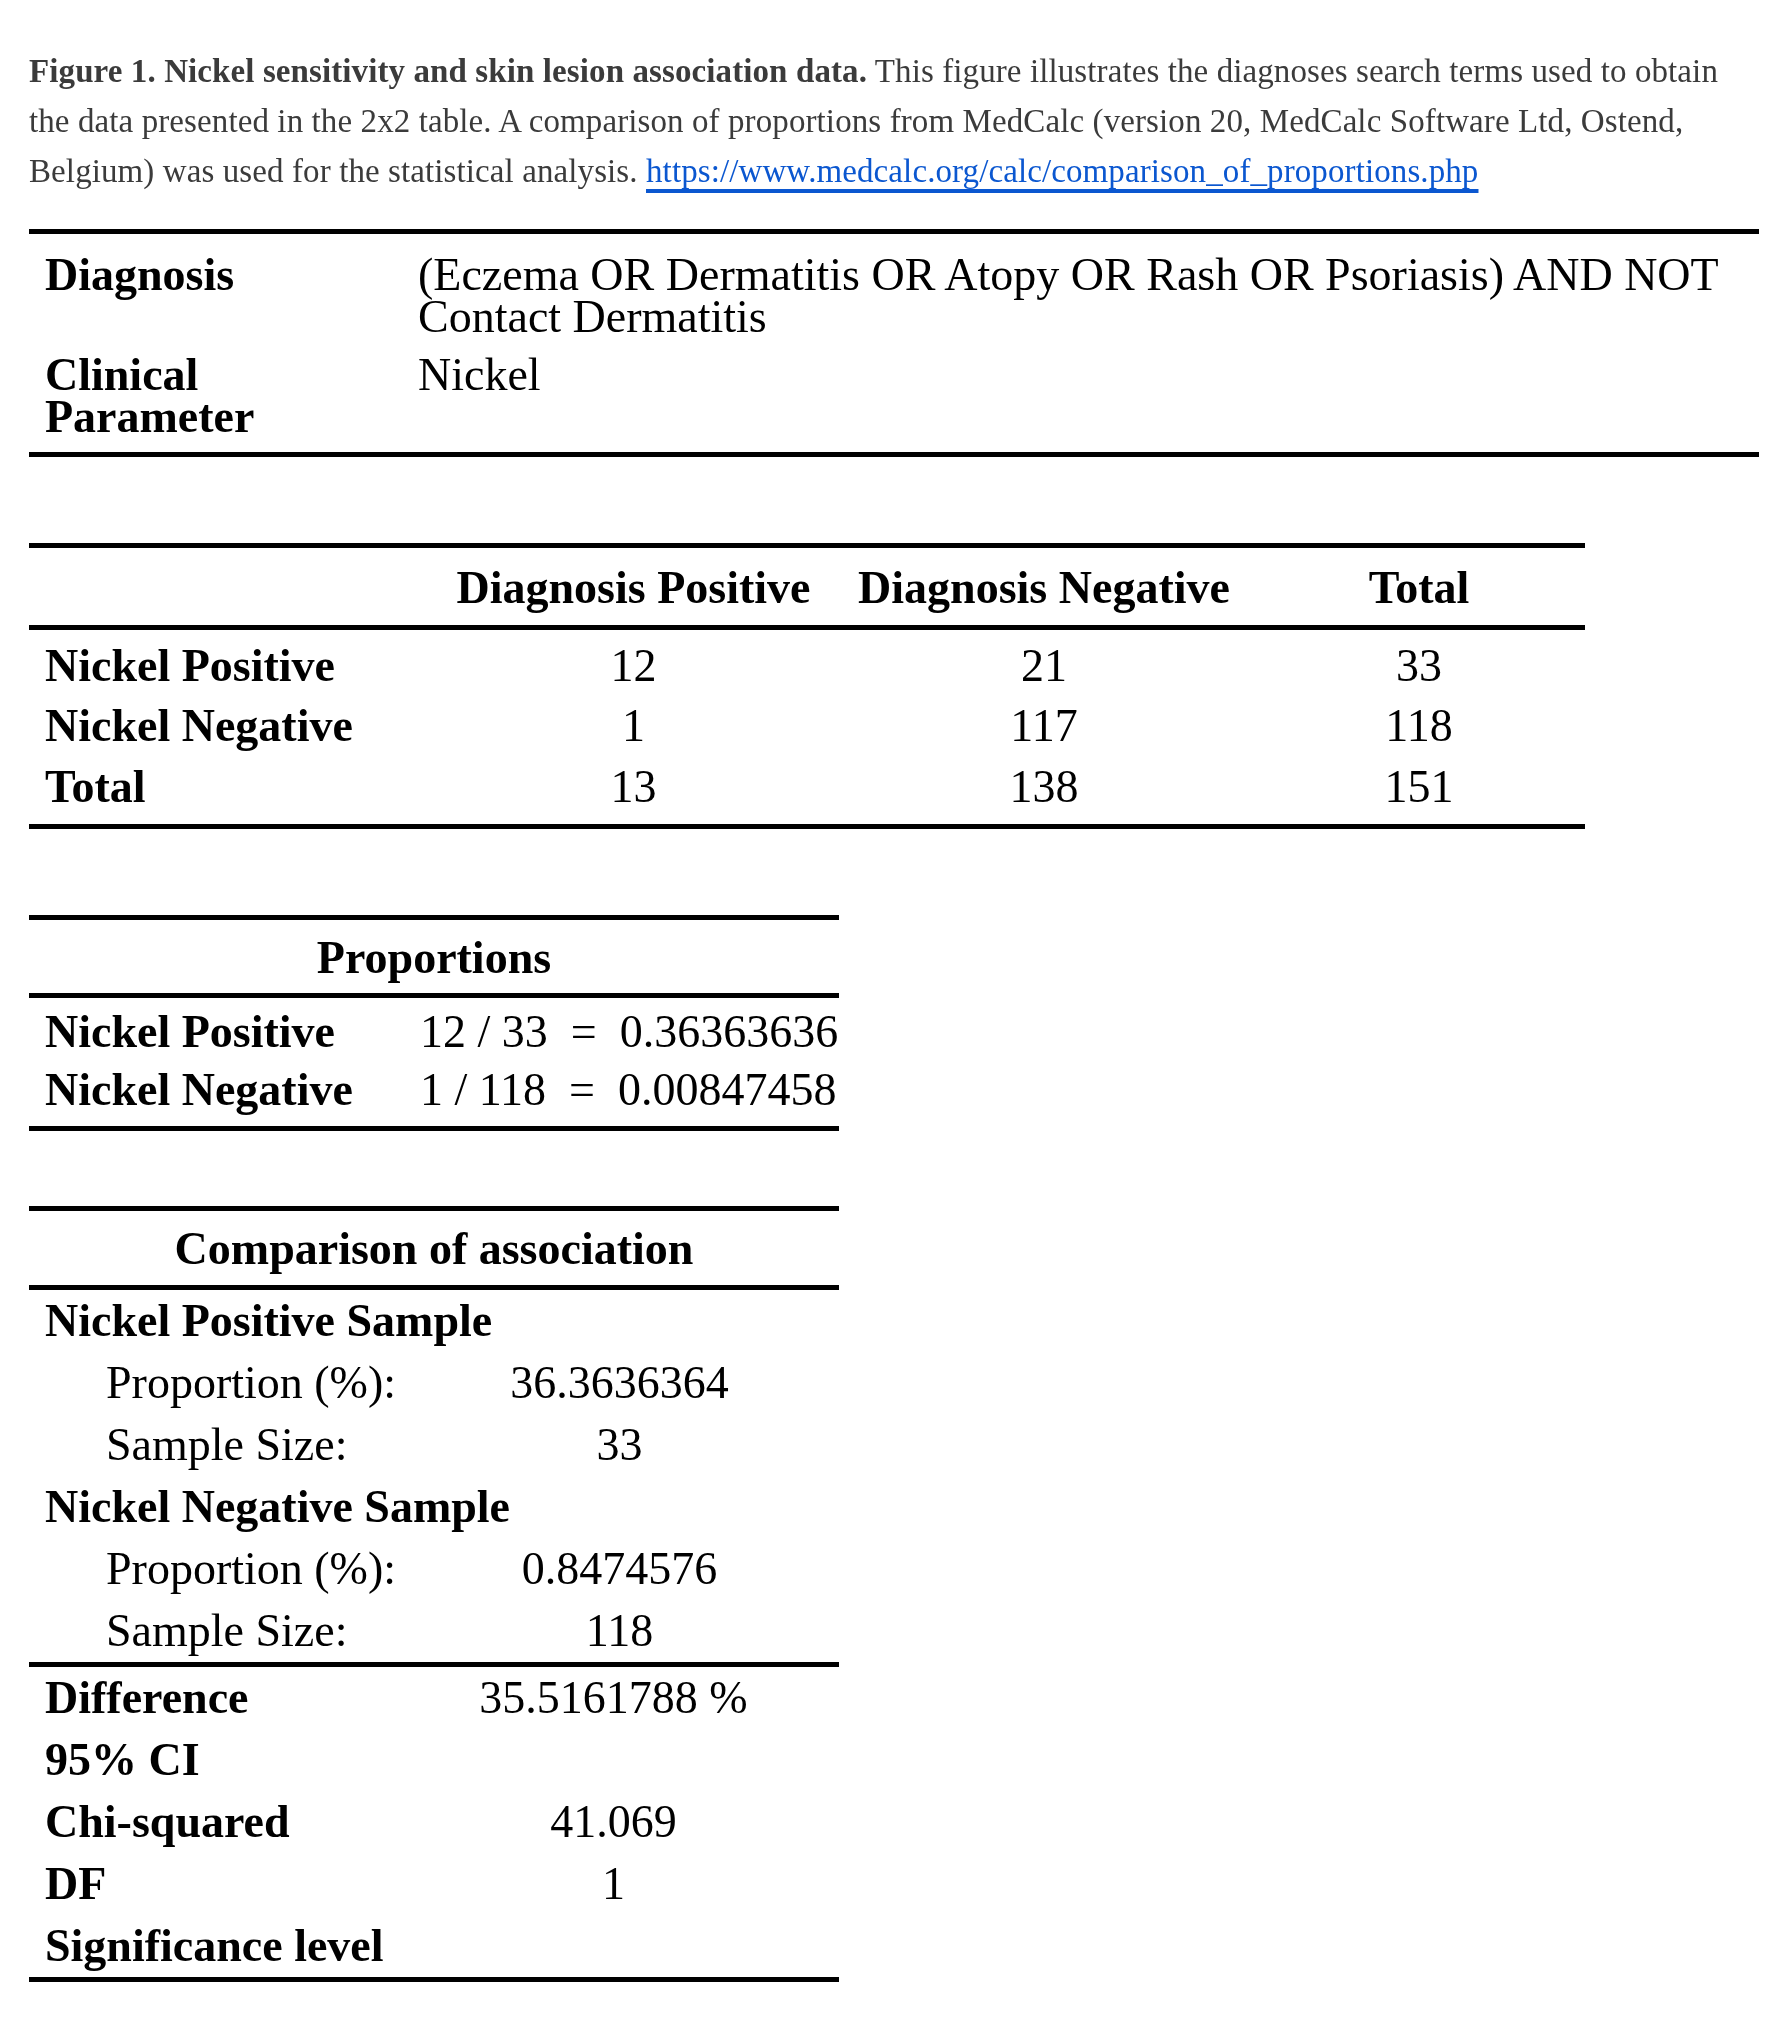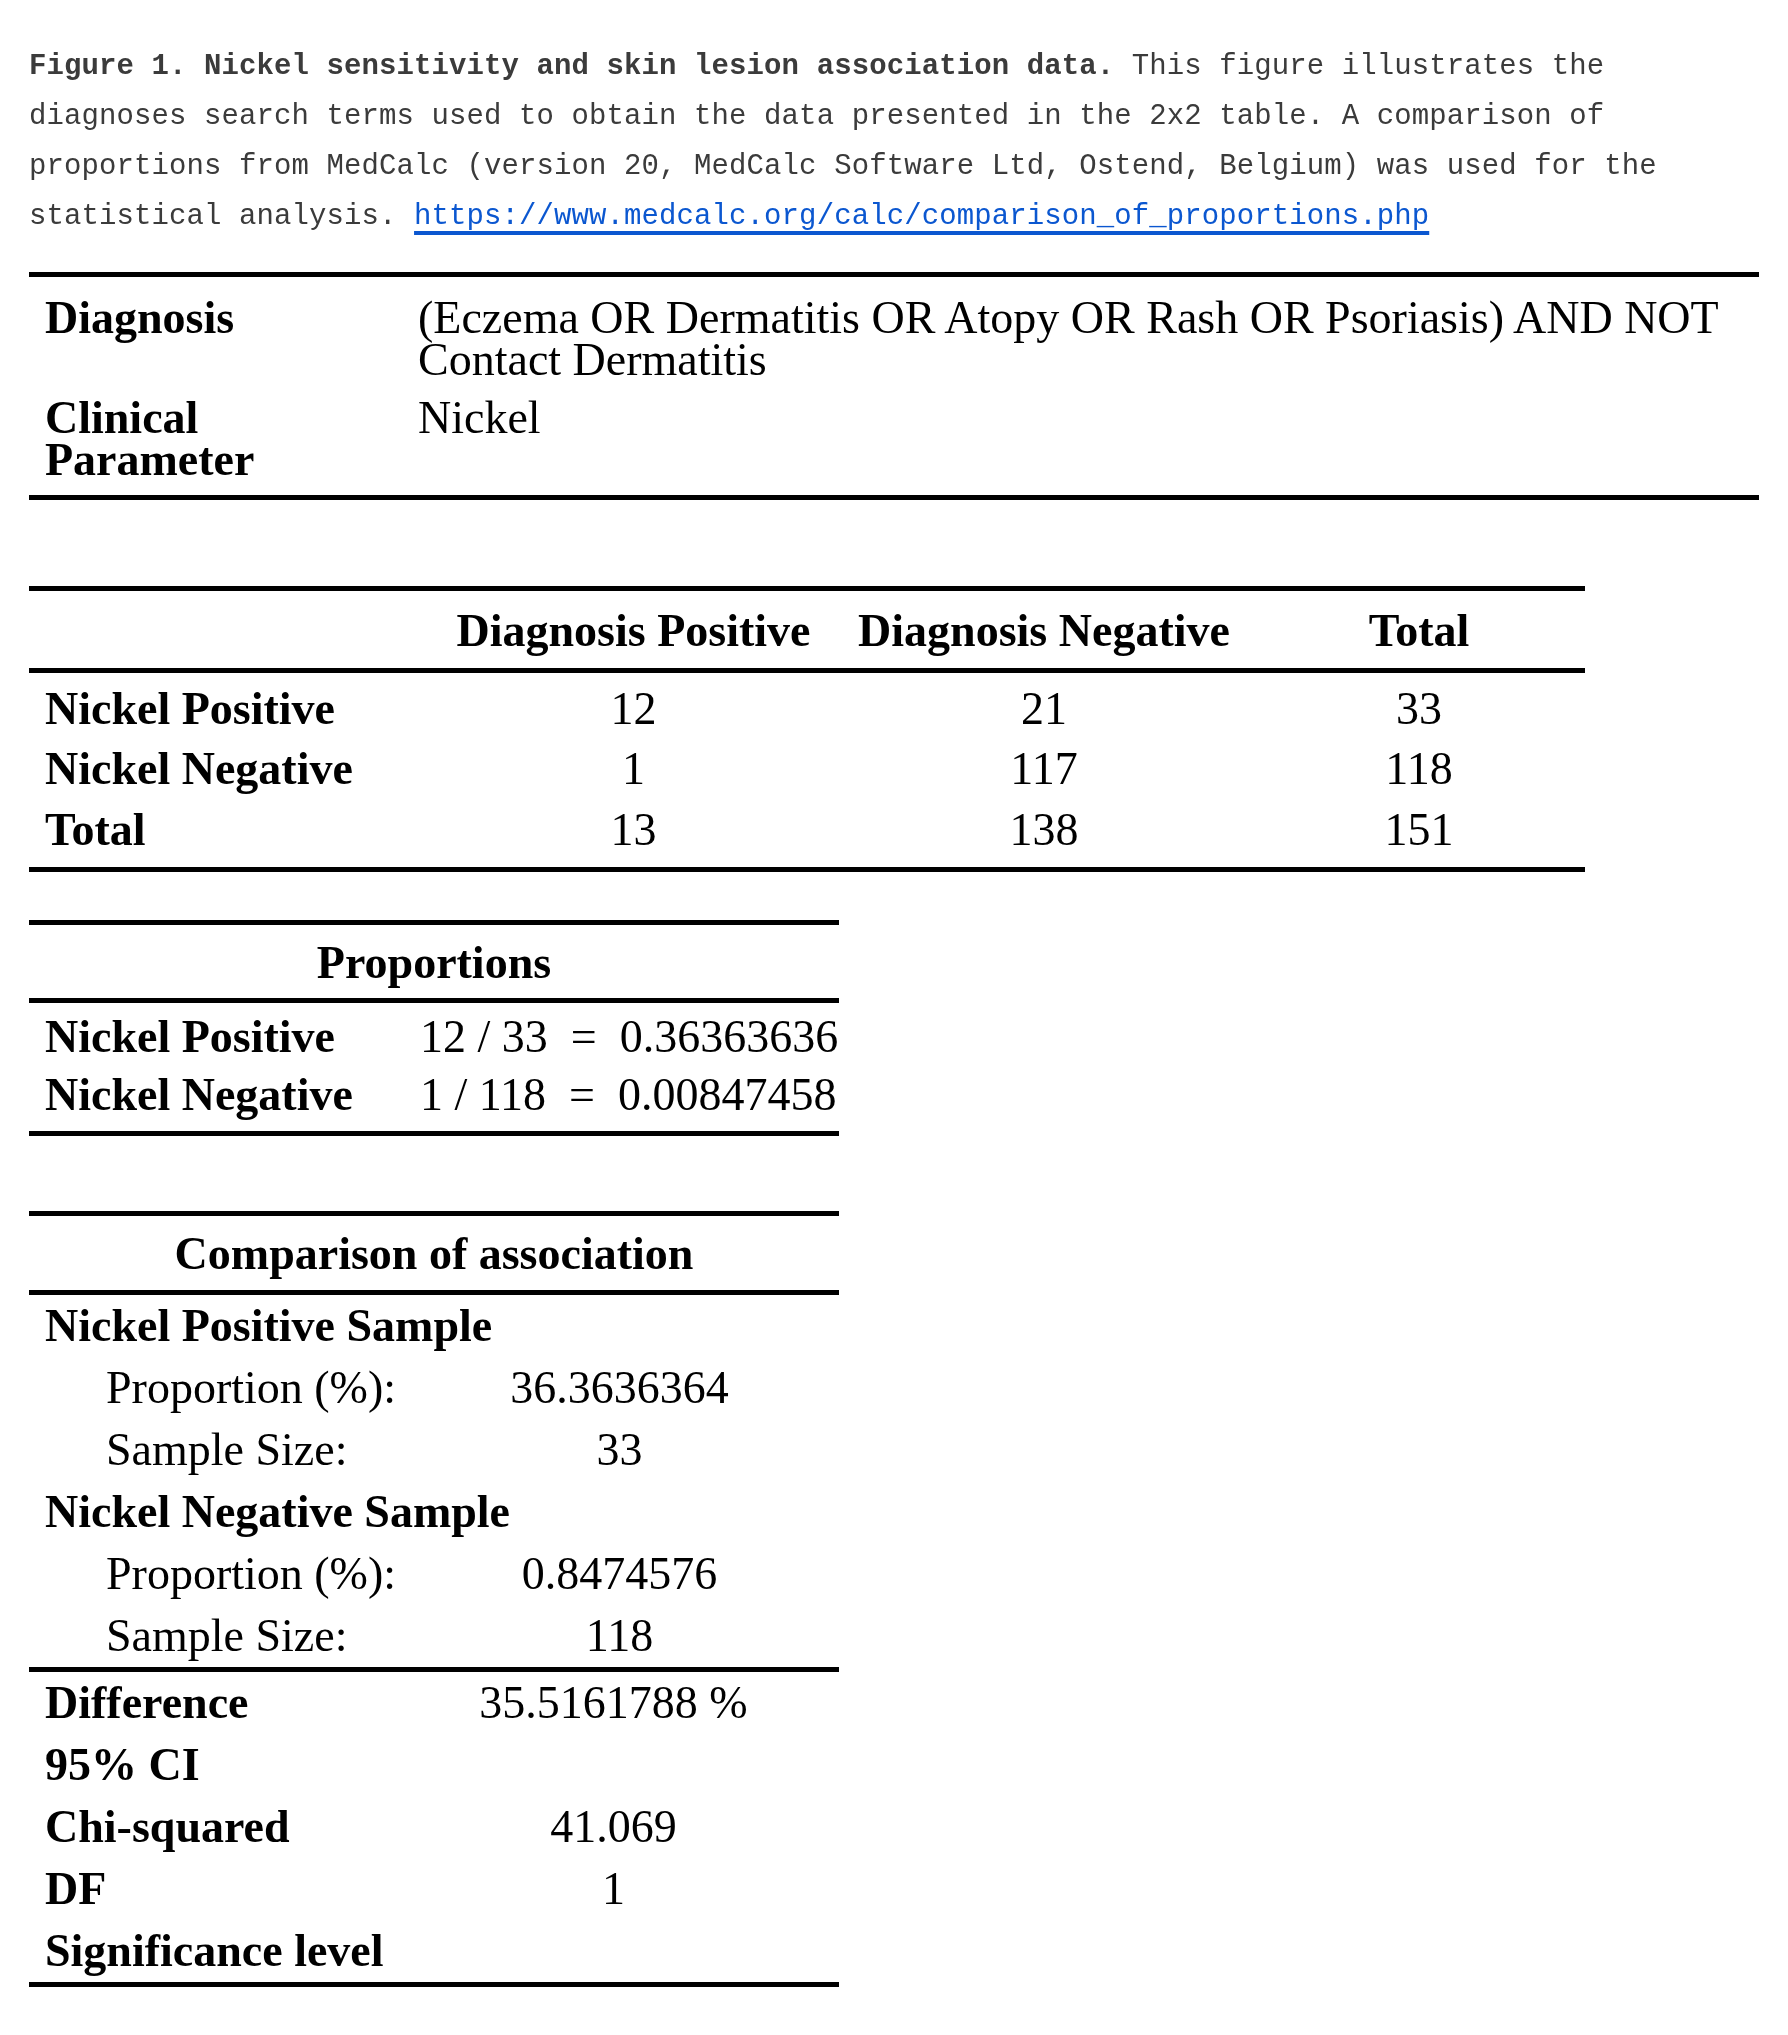--- a/index.html
+++ b/index.html
@@ -8,22 +8,22 @@
     box-sizing:border-box;
     width:1789px; height:2035px;
     padding:13px 29px 0 29px;
     font-family:"Liberation Serif","DejaVu Serif",serif;
     color:#000;
   }
 
   
   .caption {
     width:1705px;
-    font-family:Liberation Mono, monospace;
-    font-size:29px;
+    font-family:Liberation Serif, serif;
+    font-size:33px;
     line-height:50px;
     color:#3b3b3b;
     letter-spacing:0.1px;
   }
   .cap-bold { font-weight:bold; }
   .cap-link {
     color:#0b57d0;
     text-decoration:underline;
     text-decoration-thickness:4.3px;
     text-underline-offset:6.5px;
@@ -55,21 +55,21 @@
   }
   .tbl-2x2 .body { padding:4.3px 0 7.2px 0; }
   .tbl-2x2 .brow { display:grid; grid-template-columns:387px 403px 418px 1fr; padding:10px 0 8.6px 16px; }
 
   
   .tbl-sm { width:810px; }
   .tbl-title { text-align:center; font-weight:bold; padding:17.3px 0 14.4px 0; border-bottom:5.8px solid #000; }
   .tbl-sm .krow { display:grid; grid-template-columns:375px 1fr; padding:8px 0 8px 16px; align-items:baseline; }
   .tbl-sm .val { text-align:center; padding-right:32px; white-space:pre; }
 
-  .tbl-prop { margin-top:48px; }
+  .tbl-prop { margin-top:86px; }
   .tbl-prop .rows { padding:4.3px 0 7.2px 0; }
 
   .tbl-comp { margin-top:75px; }
   .tbl-comp .grow { padding:10px 0 10px 16px; font-weight:bold; }
   .tbl-comp .krow { grid-template-columns:326px 1fr; padding:10px 0 10px 77px; }
 
   .tbl-res { border-top:0; }
   .tbl-res .tbl-title { padding:20px 0 13px 0; }
   .tbl-res .krow { padding:10px 0 10px 16px; }
 </style>

